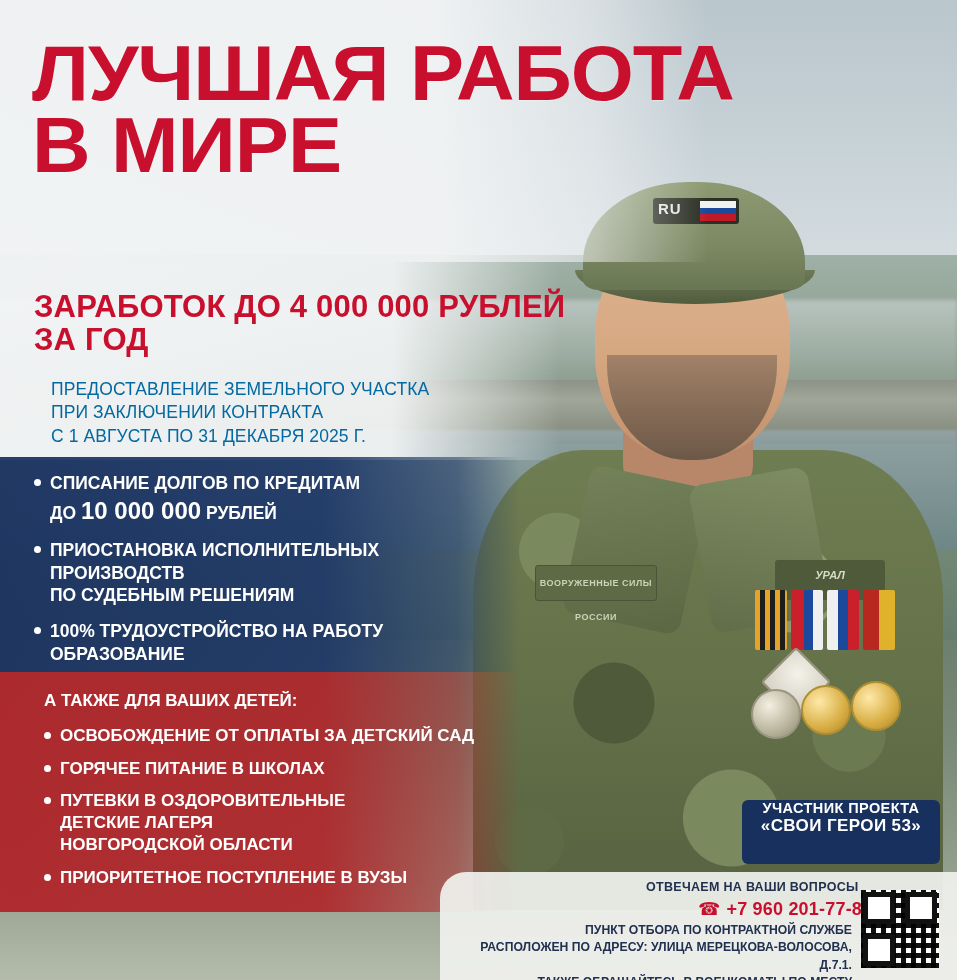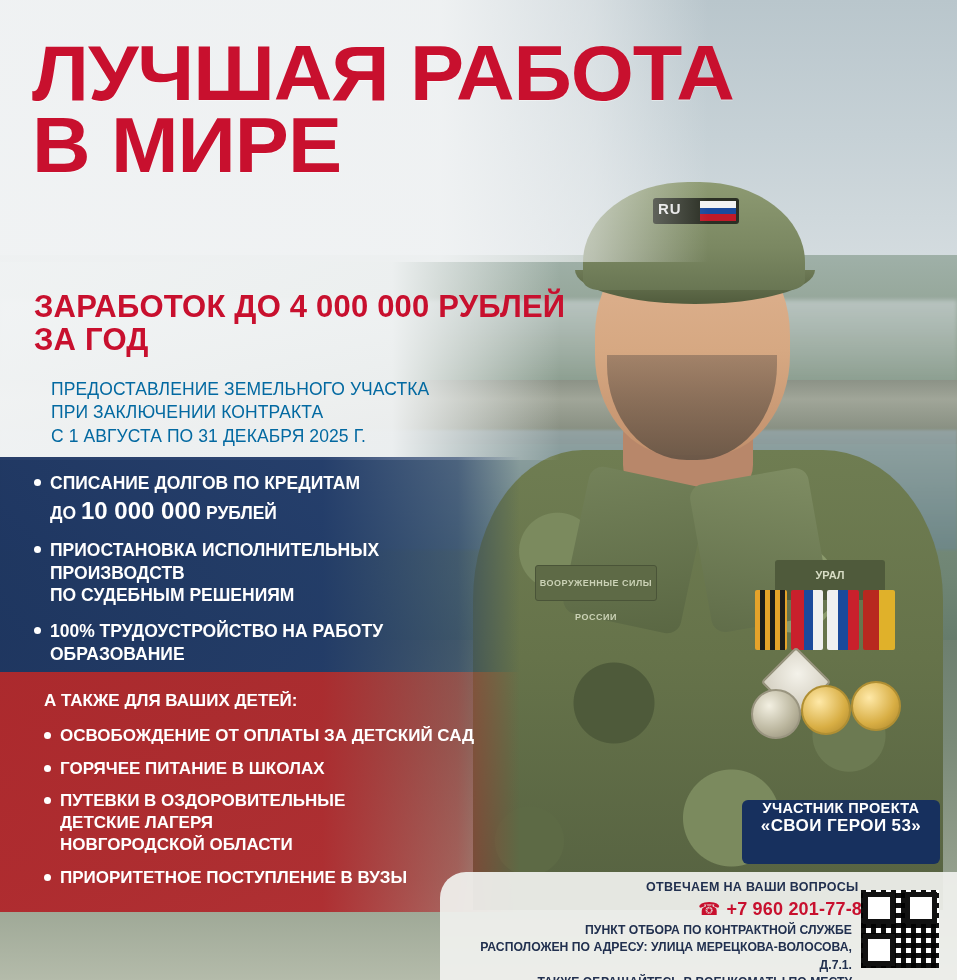--- a/index.html
+++ b/index.html
@@ -276,20 +276,21 @@
     position: absolute;
     left: 320px; top: 440px;
     width: 110px; height: 40px;
     background: #4f5a3b;
     border-radius: 3px;
     color: #d7dcc4;
     font-size: 11px;
     font-weight: bold;
     text-align: center;
     line-height: 30px;
+    font-style: italic;
   }
   
   .ribbons {
     position: absolute;
     left: 300px; top: 470px;
     width: 180px; height: 66px;
     display: flex;
     gap: 4px;
   }
   .ribbon { width: 32px; height: 60px; border-radius: 2px; }

